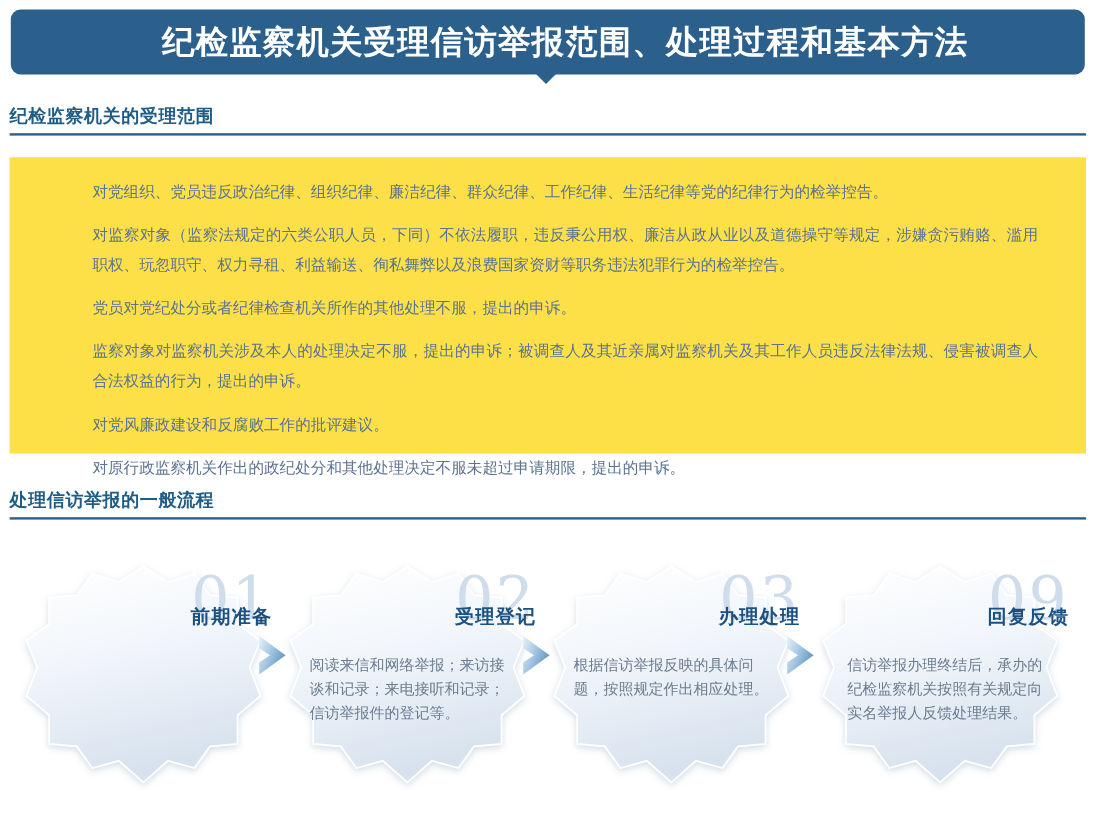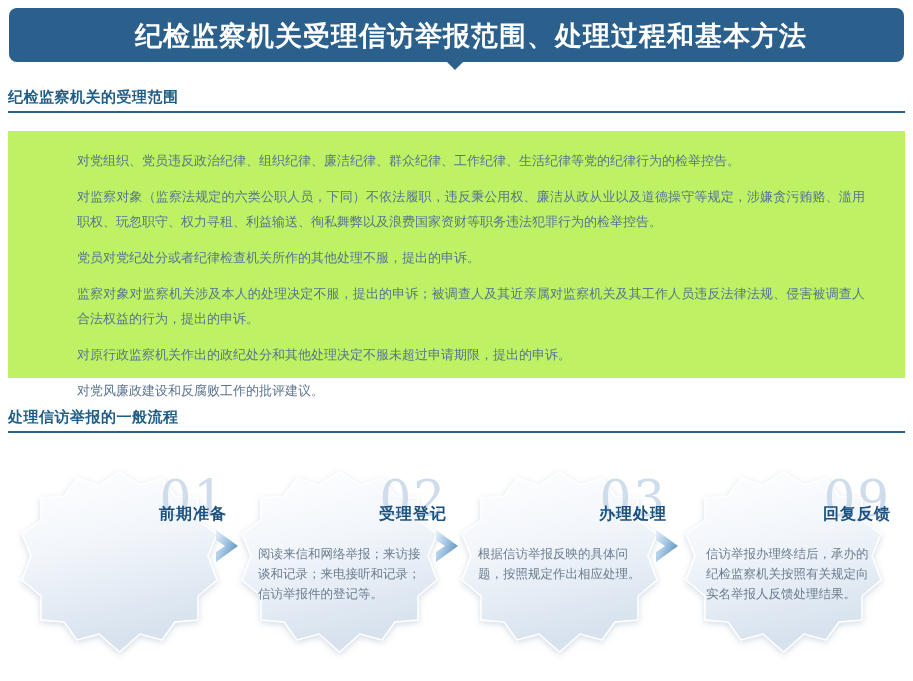--- a/index.html
+++ b/index.html
@@ -50,21 +50,21 @@
     height:2px;background:#2b5f8c;width:897px;margin-left:8px;
   }
 
   #sec1{position:absolute;left:0;top:88px;width:913px;}
   #sec2{position:absolute;left:0;top:408px;width:909px;}
 
   
   .scope-box{
     position:absolute;left:8px;top:131px;
     width:897px;height:247px;
-    background:#bef264;
+    background:#fde047;
     box-sizing:border-box;
   }
   .scope-inner{
     padding:17px 40px 0 69px;
   }
   .scope-p{
     color:#5b7391;
     font-size:13px;
     line-height:25px;
     margin:0 0 11px 0;
@@ -140,22 +140,22 @@
   <div class="sec-head">纪检监察机关的受理范围</div>
   <div class="sec-rule"></div>
 </div>
 
 <div class="scope-box">
   <div class="scope-inner">
     <p class="scope-p">对党组织、党员违反政治纪律、组织纪律、廉洁纪律、群众纪律、工作纪律、生活纪律等党的纪律行为的检举控告。</p>
     <p class="scope-p">对监察对象（监察法规定的六类公职人员，下同）不依法履职，违反秉公用权、廉洁从政从业以及道德操守等规定，涉嫌贪污贿赂、滥用职权、玩忽职守、权力寻租、利益输送、徇私舞弊以及浪费国家资财等职务违法犯罪行为的检举控告。</p>
     <p class="scope-p">党员对党纪处分或者纪律检查机关所作的其他处理不服，提出的申诉。</p>
     <p class="scope-p">监察对象对监察机关涉及本人的处理决定不服，提出的申诉；被调查人及其近亲属对监察机关及其工作人员违反法律法规、侵害被调查人合法权益的行为，提出的申诉。</p>
+    <p class="scope-p">对党风廉政建设和反腐败工作的批评建议。</p>
     <p class="scope-p">对原行政监察机关作出的政纪处分和其他处理决定不服未超过申请期限，提出的申诉。</p>
-    <p class="scope-p">对党风廉政建设和反腐败工作的批评建议。</p>
   </div>
 </div>
 
 <div class="section" id="sec2">
   <div class="sec-head">处理信访举报的一般流程</div>
   <div class="sec-rule"></div>
 </div>
 
 <div class="flow">
 

